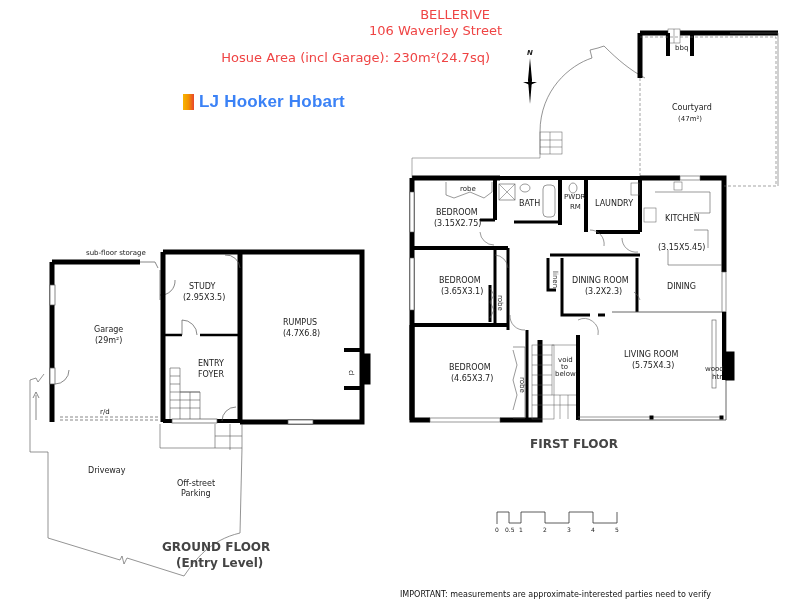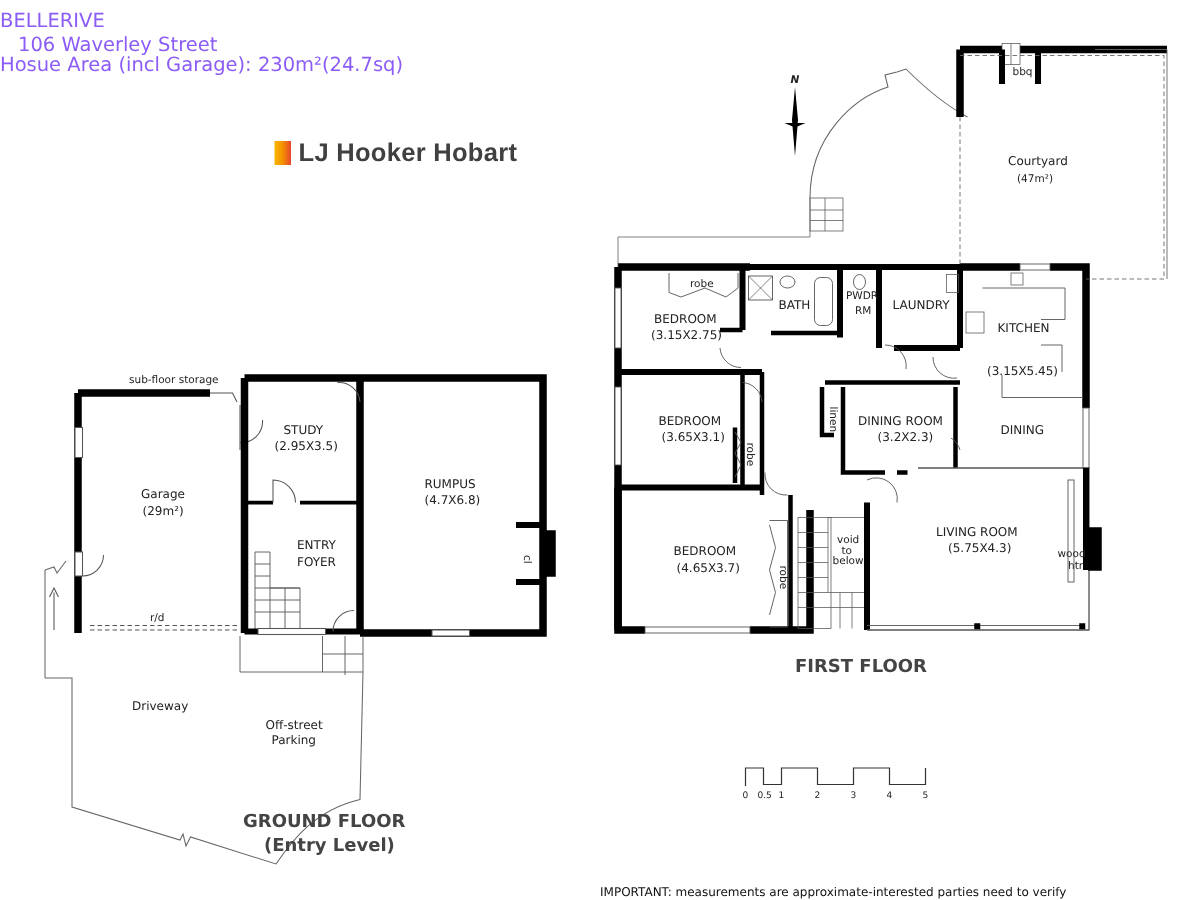--- a/index.html
+++ b/index.html
@@ -1,23 +1,23 @@
 <!DOCTYPE html>
 <html><head>
 <meta charset="utf-8">
 <style>
   html,body{margin:0;padding:0;background:#fff;}
   body{width:800px;height:600px;position:relative;overflow:hidden;font-family:"Liberation Sans","DejaVu Sans",sans-serif;color:#222;}
-  .hdr{position:absolute;left:0;width:520px;text-align:left;color:#8b5cf6;font-family:"DejaVu Sans",sans-serif;}
+  .hdr{position:absolute;left:0;width:520px;text-align:right;color:#ef4444;font-family:"DejaVu Sans",sans-serif;}
   .hdr-suburb{top:7px;font-size:13px;left:0;width:490px;}
   .hdr-street{top:23px;font-size:13px;left:12px;width:490px;}
-  .hdr-area{top:36px;font-size:13px;left:0;width:490px;}
+  .hdr-area{top:50px;font-size:13px;left:0;width:490px;}
   .logo{position:absolute;left:183px;top:92px;display:flex;align-items:center;}
   .logo-mark{width:11px;height:16px;background:linear-gradient(90deg,#f7b500 0%,#f39200 50%,#e8452c 100%);margin-right:5px;}
-  .logo-text{font-size:17px;font-weight:bold;color:#404040;font-family:"Liberation Sans",sans-serif;letter-spacing:0.2px;}
+  .logo-text{font-size:17px;font-weight:bold;color:#3b82f6;font-family:"Liberation Sans",sans-serif;letter-spacing:0.2px;}
   svg{position:absolute;left:0;top:0;}
   .lbl{font-family:"DejaVu Sans",sans-serif;font-size:8px;fill:#222;}
   .lbl-sm{font-family:"DejaVu Sans",sans-serif;font-size:7px;fill:#222;}
   .title{font-family:"DejaVu Sans",sans-serif;font-weight:bold;font-size:12px;fill:#444;}
   .note{position:absolute;left:400px;top:590px;font-size:8px;color:#111;font-family:"DejaVu Sans",sans-serif;}
 </style>
 </head>
 <body>
 
 <div class="hdr hdr-suburb">BELLERIVE</div>

